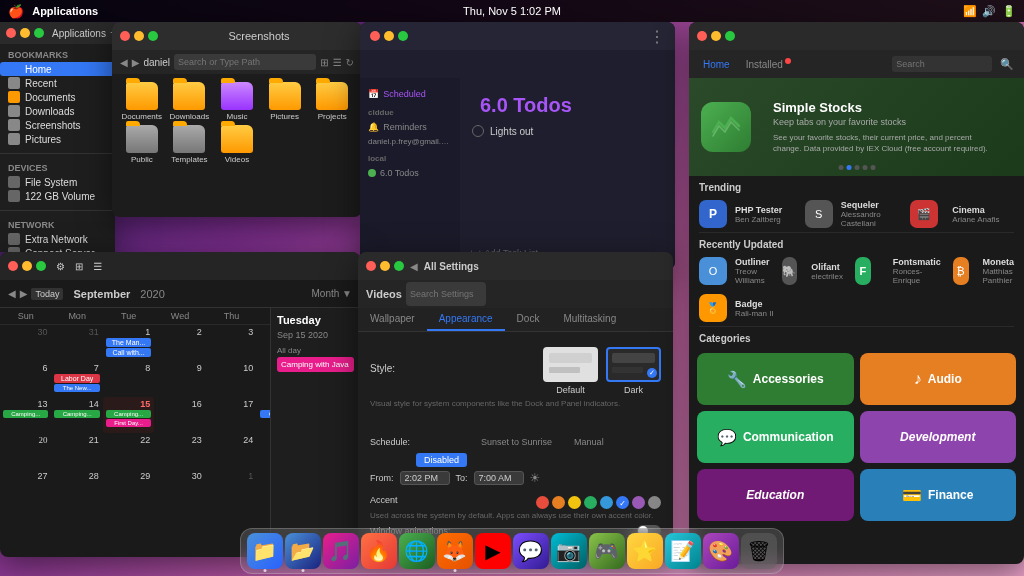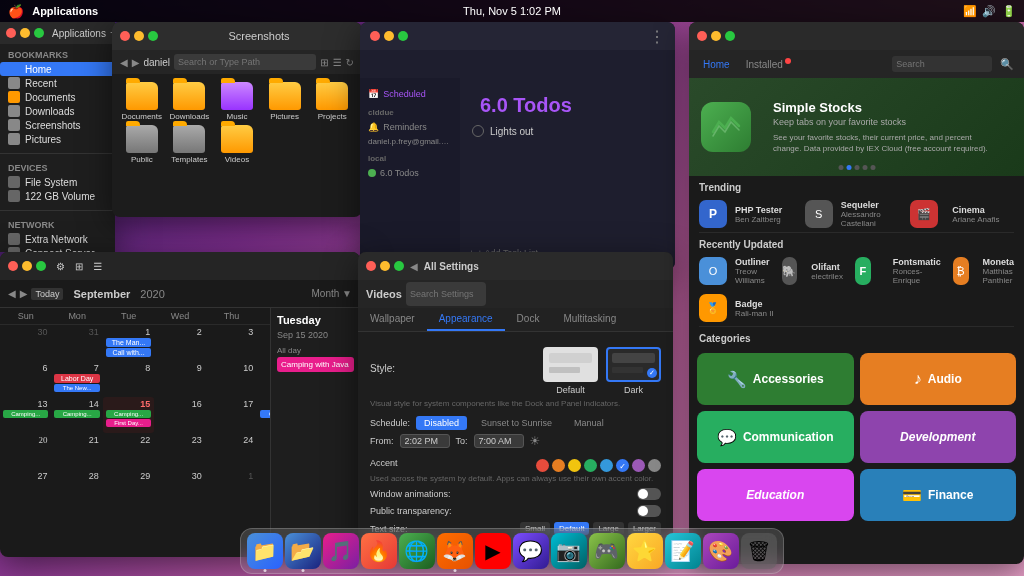--- a/index.html
+++ b/index.html
@@ -408,21 +408,21 @@
       font-size: 9px;
       color: #ccc;
       margin-bottom: 4px;
     }
     .schedule-option {
       padding: 2px 8px;
       border-radius: 3px;
       font-size: 9px;
       cursor: pointer;
     }
-    .schedule-option.active { background: #3478f6; color: white; }
+    .schedule-option.active { background: #3478f6; color: white; margin-top: 37px; }
     .schedule-option.inactive { color: #888; }
     .accent-row {
       display: flex;
       align-items: center;
       gap: 3px;
       margin-top: 6px;
     }
     .accent-circle {
       width: 13px; height: 13px;
       border-radius: 50%;
@@ -590,21 +590,21 @@
       font-size: 12px;
       font-weight: 700;
       color: white;
       position: relative;
       overflow: hidden;
     }
     .cat-accessories { background: #2e7d32; }
     .cat-audio { background: #e67e22; }
     .cat-communication { background: #27ae60; }
     .cat-development { background: #8e44ad; font-style: italic; }
-    .cat-education { background: #d946ef; font-style: italic; }
+    .cat-education { background: #701a75; font-style: italic; }
     .cat-finance { background: #2980b9; }
     .category-icon { font-size: 16px; }
 
     
     .dock {
       position: absolute;
       bottom: 2px;
       left: 50%;
       transform: translateX(-50%);
       display: flex;

